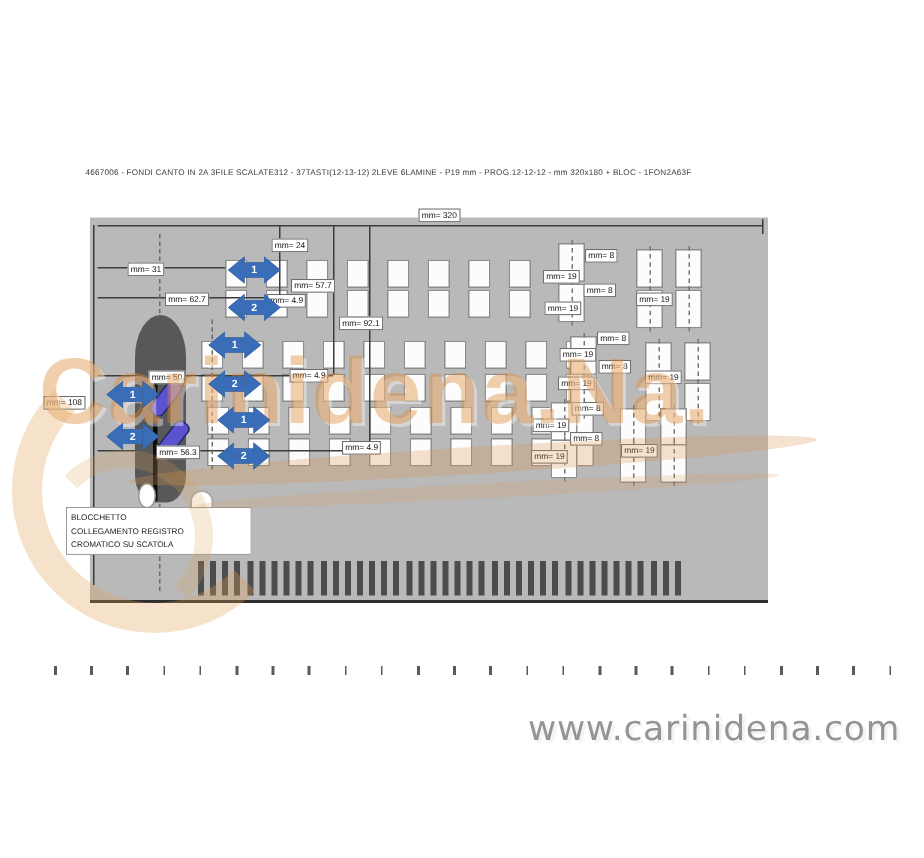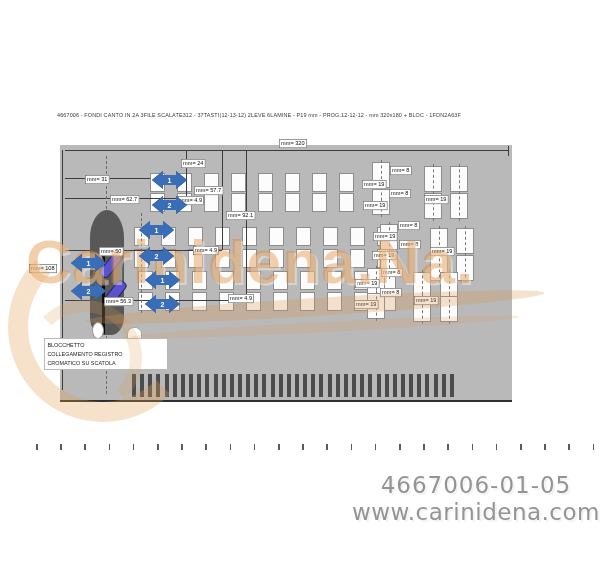--- a/index.html
+++ b/index.html
@@ -354,17 +354,16 @@
       <div class="ruler-tick" style="left: 447.4px; top: 444px; height: 6px;"></div>
       <div class="ruler-tick" style="left: 471.6px; top: 444px; height: 6px;"></div>
       <div class="ruler-tick" style="left: 495.8px; top: 444px; height: 6px;"></div>
       <div class="ruler-tick" style="left: 520px; top: 444px; height: 6px;"></div>
       <div class="ruler-tick" style="left: 544.2px; top: 444px; height: 6px;"></div>
       <div class="ruler-tick" style="left: 568.4px; top: 444px; height: 6px;"></div>
       <div class="ruler-tick" style="left: 592.6px; top: 444px; height: 6px;"></div>
     </div>
 
   <div class="stamp">
-    <div class="num">4667006-01-05</div>
     <div class="url">www.carinidena.com</div>
   </div>
 
 </div>
 
 </body></html>

